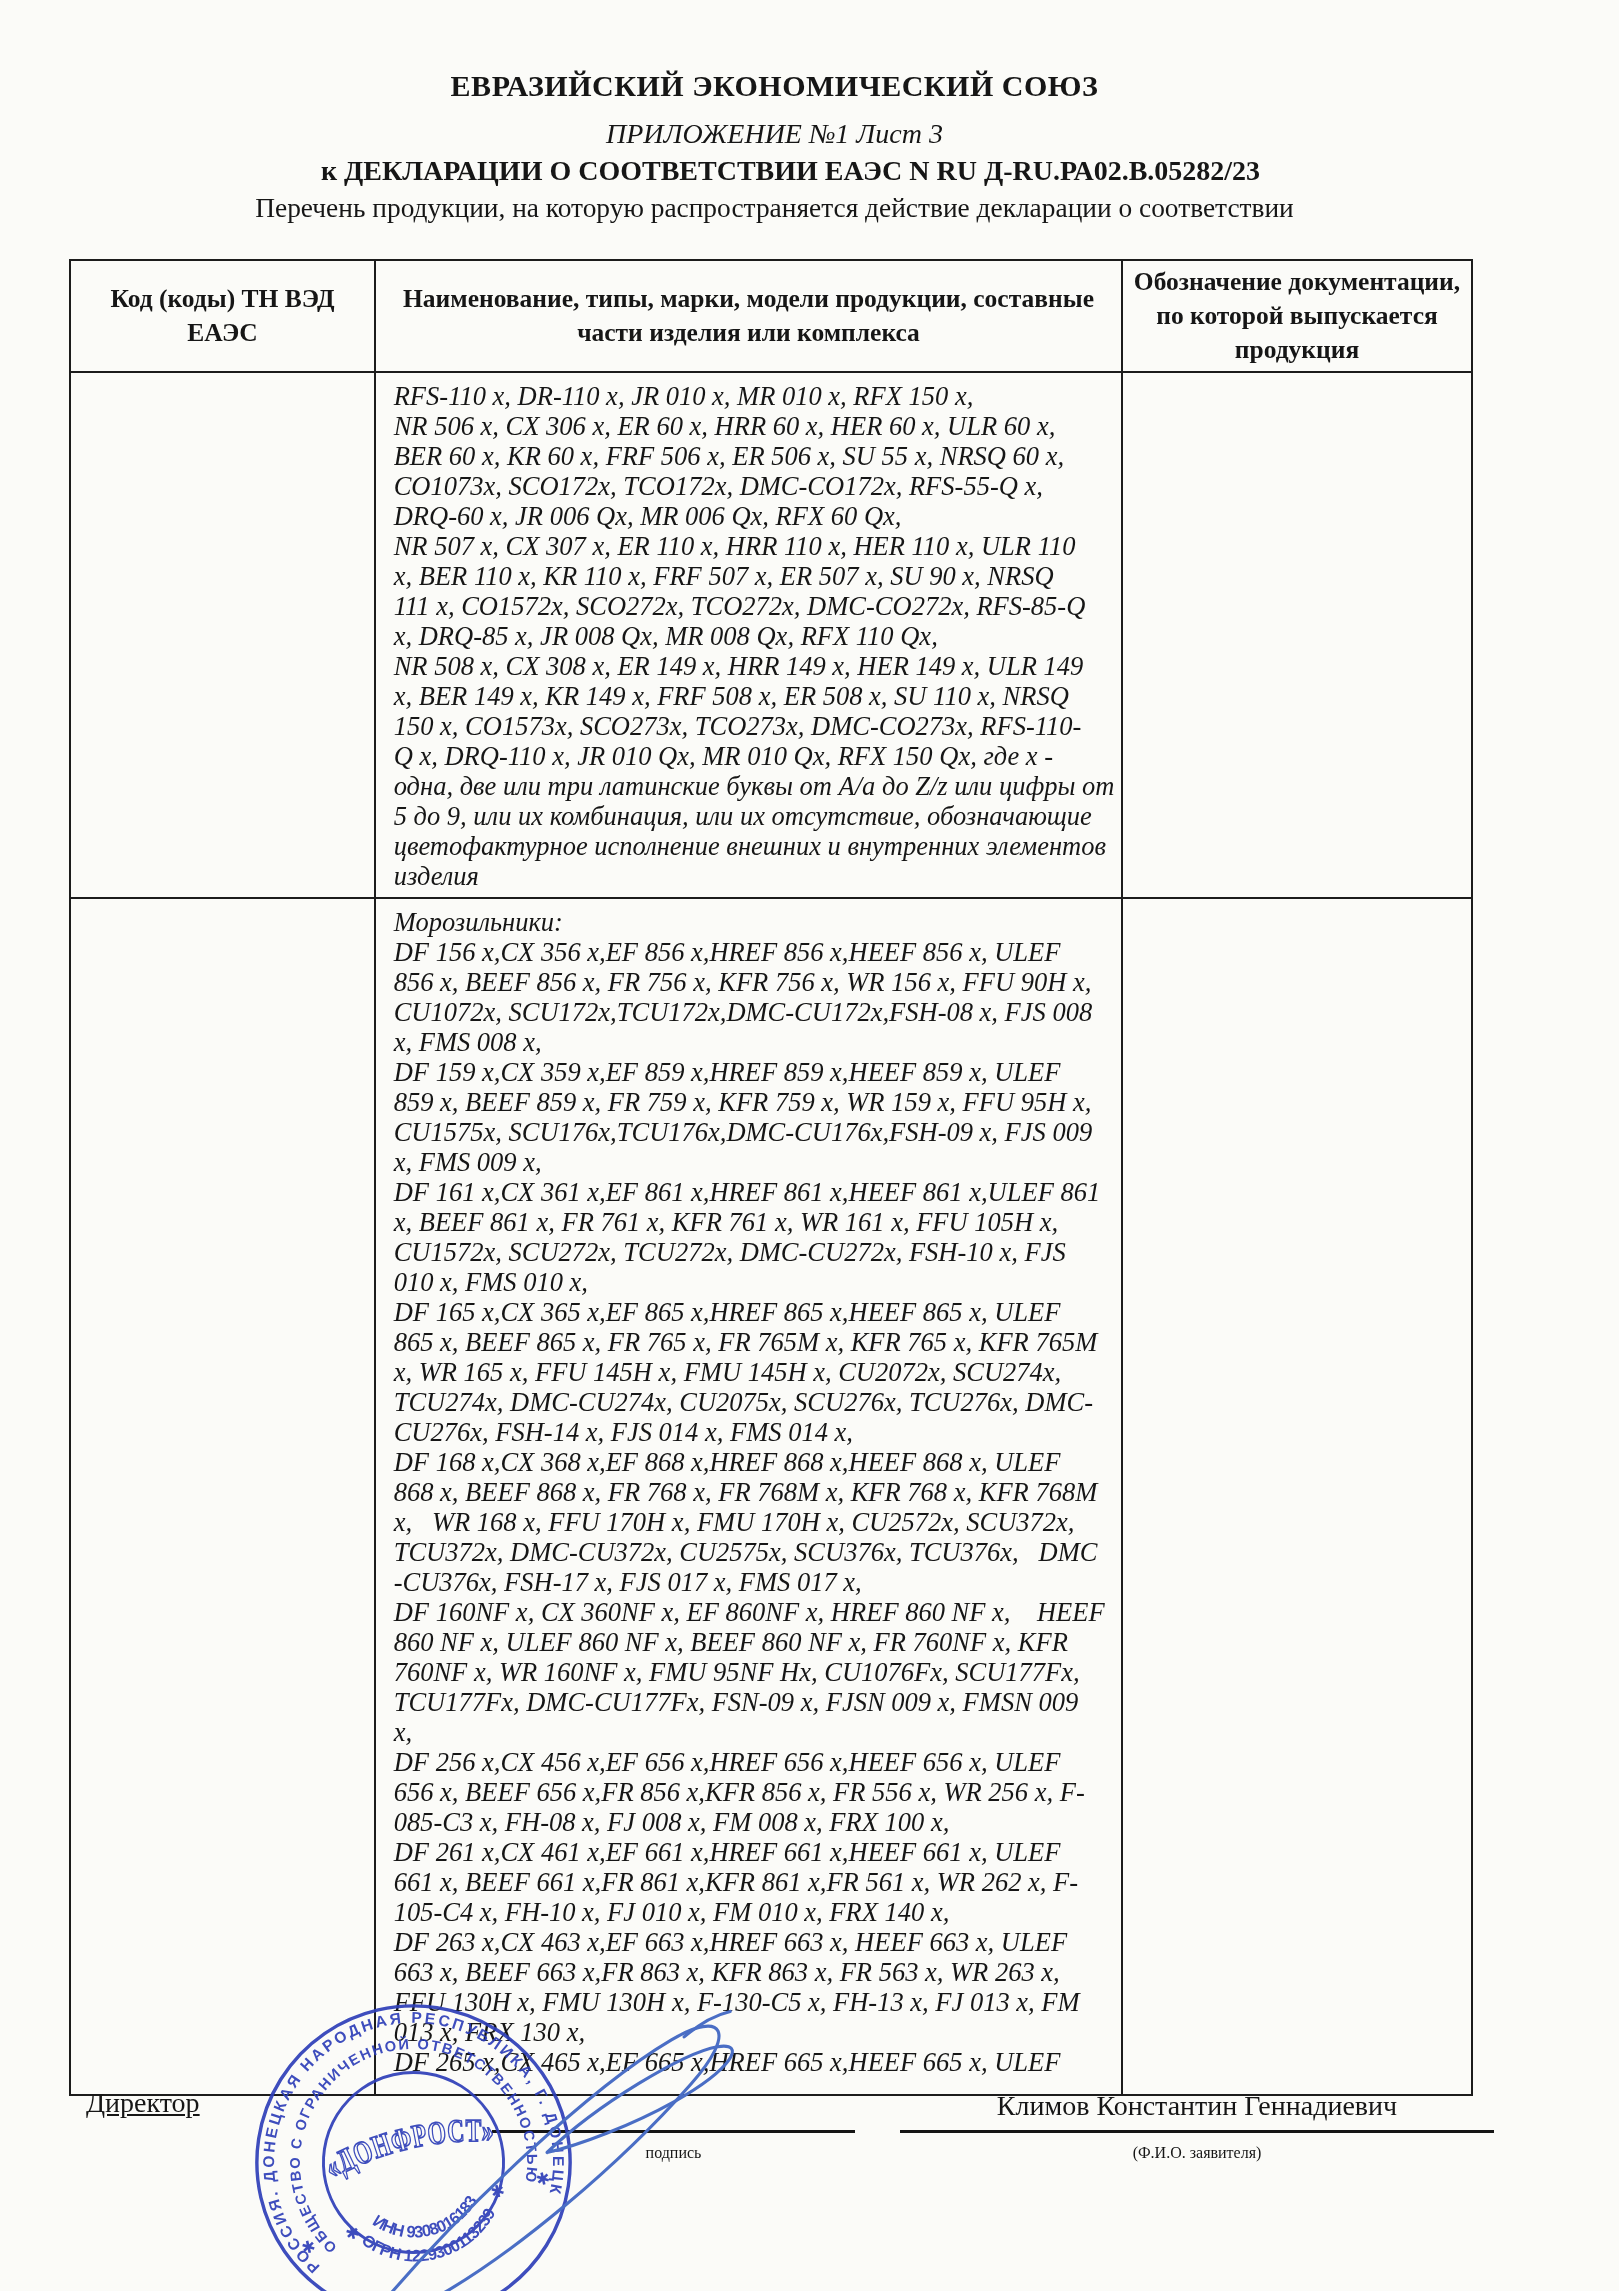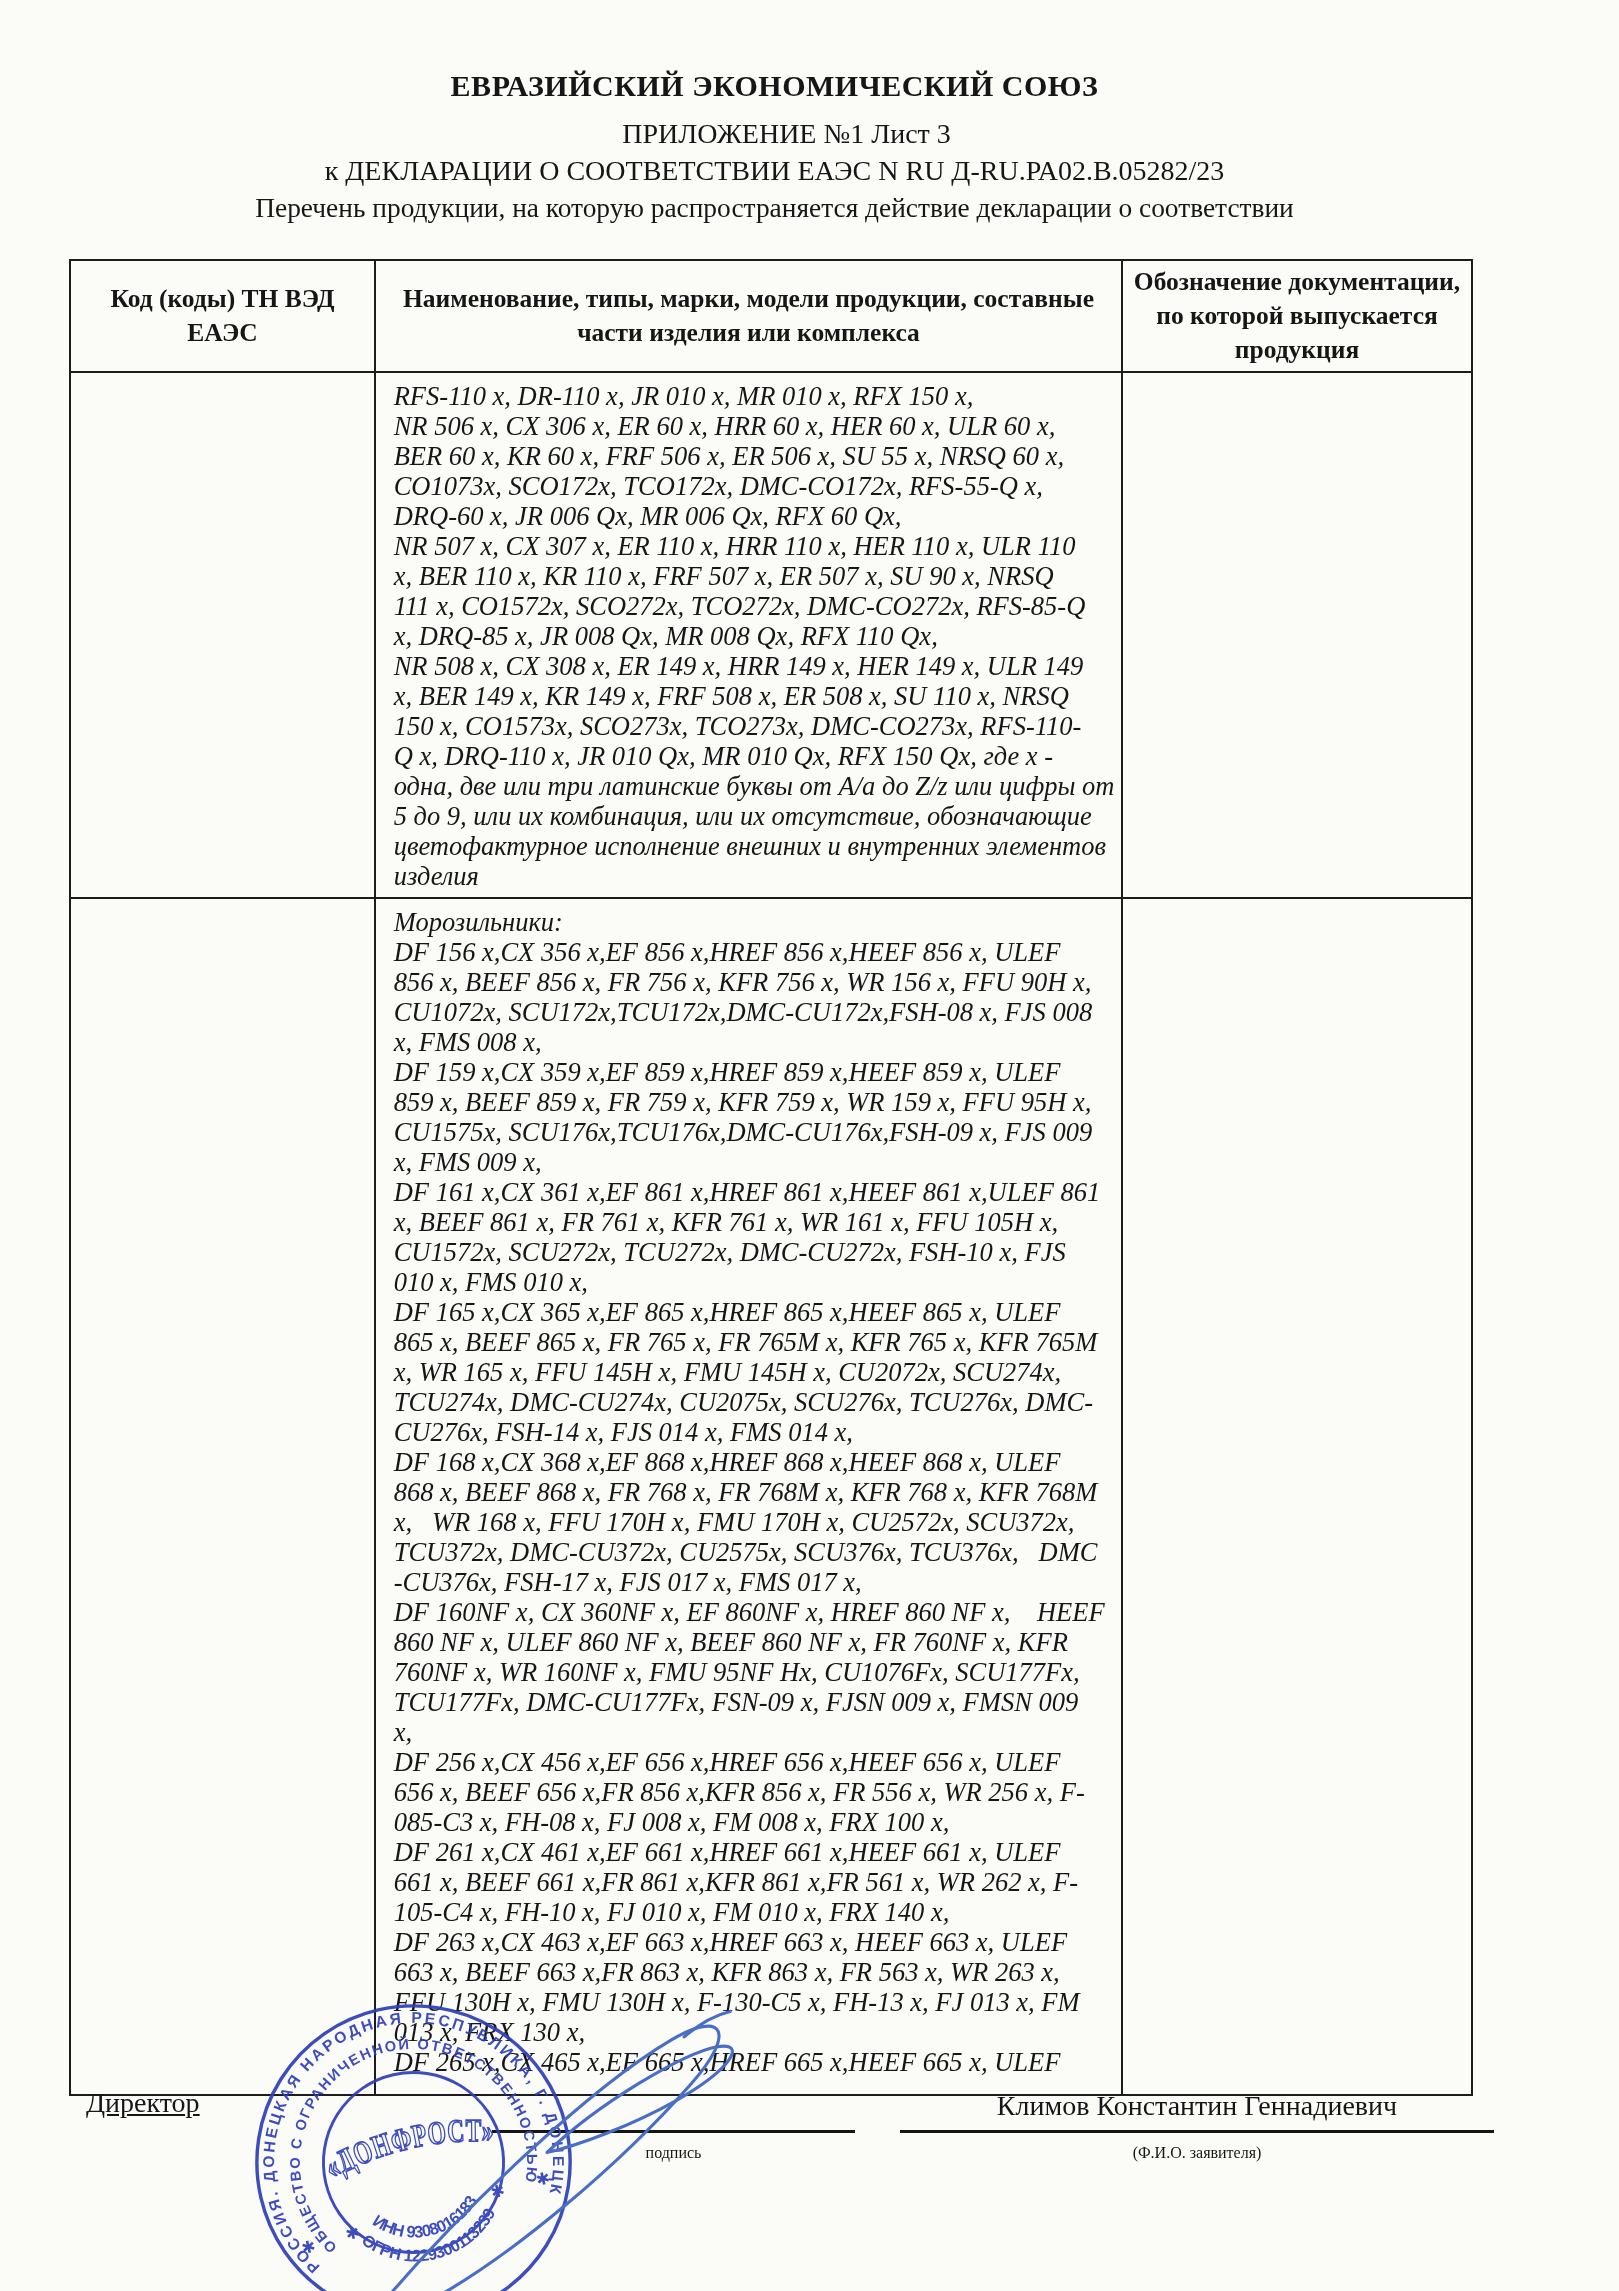--- a/index.html
+++ b/index.html
@@ -6,22 +6,22 @@
   body{
     width:1619px;height:2292px;position:relative;overflow:hidden;
     background:#fbfbf8;color:#161616;
     font-family:"Liberation Serif","DejaVu Serif",serif;
     -webkit-font-smoothing:antialiased;
   }
   .page{position:absolute;inset:0;margin-top:36px;}
   
   .hdr{position:absolute;left:69px;top:0;width:1411px;text-align:center;}
   .t1{position:absolute;left:0;top:33px;width:100%;font-size:30px;font-weight:bold;letter-spacing:0.5px;}
-  .t2{position:absolute;left:12px;top:82px;width:100%;font-size:28px;}
-  .t3{position:absolute;left:0;top:119px;width:100%;font-size:28px;}
+  .t2{position:absolute;left:0;top:82px;width:100%;font-size:28px;font-style:italic;}
+  .t3{position:absolute;left:16px;top:119px;width:100%;font-size:28px;font-weight:bold;}
   .t4{position:absolute;left:0;top:157px;width:100%;font-size:27.4px;}
   
   table.doc{
     position:absolute;left:69px;top:223px;width:1402px;
     border-collapse:collapse;table-layout:fixed;
   }
   table.doc,table.doc th,table.doc td{border:2.5px solid #1c1c1c;}
   table.doc{border-width:2.9px;}
   th{font-size:25.5px;font-weight:bold;line-height:34px;vertical-align:middle;text-align:center;padding:3.9px 9.8px;}
   td{vertical-align:top;padding:4px;font-style:italic;}

